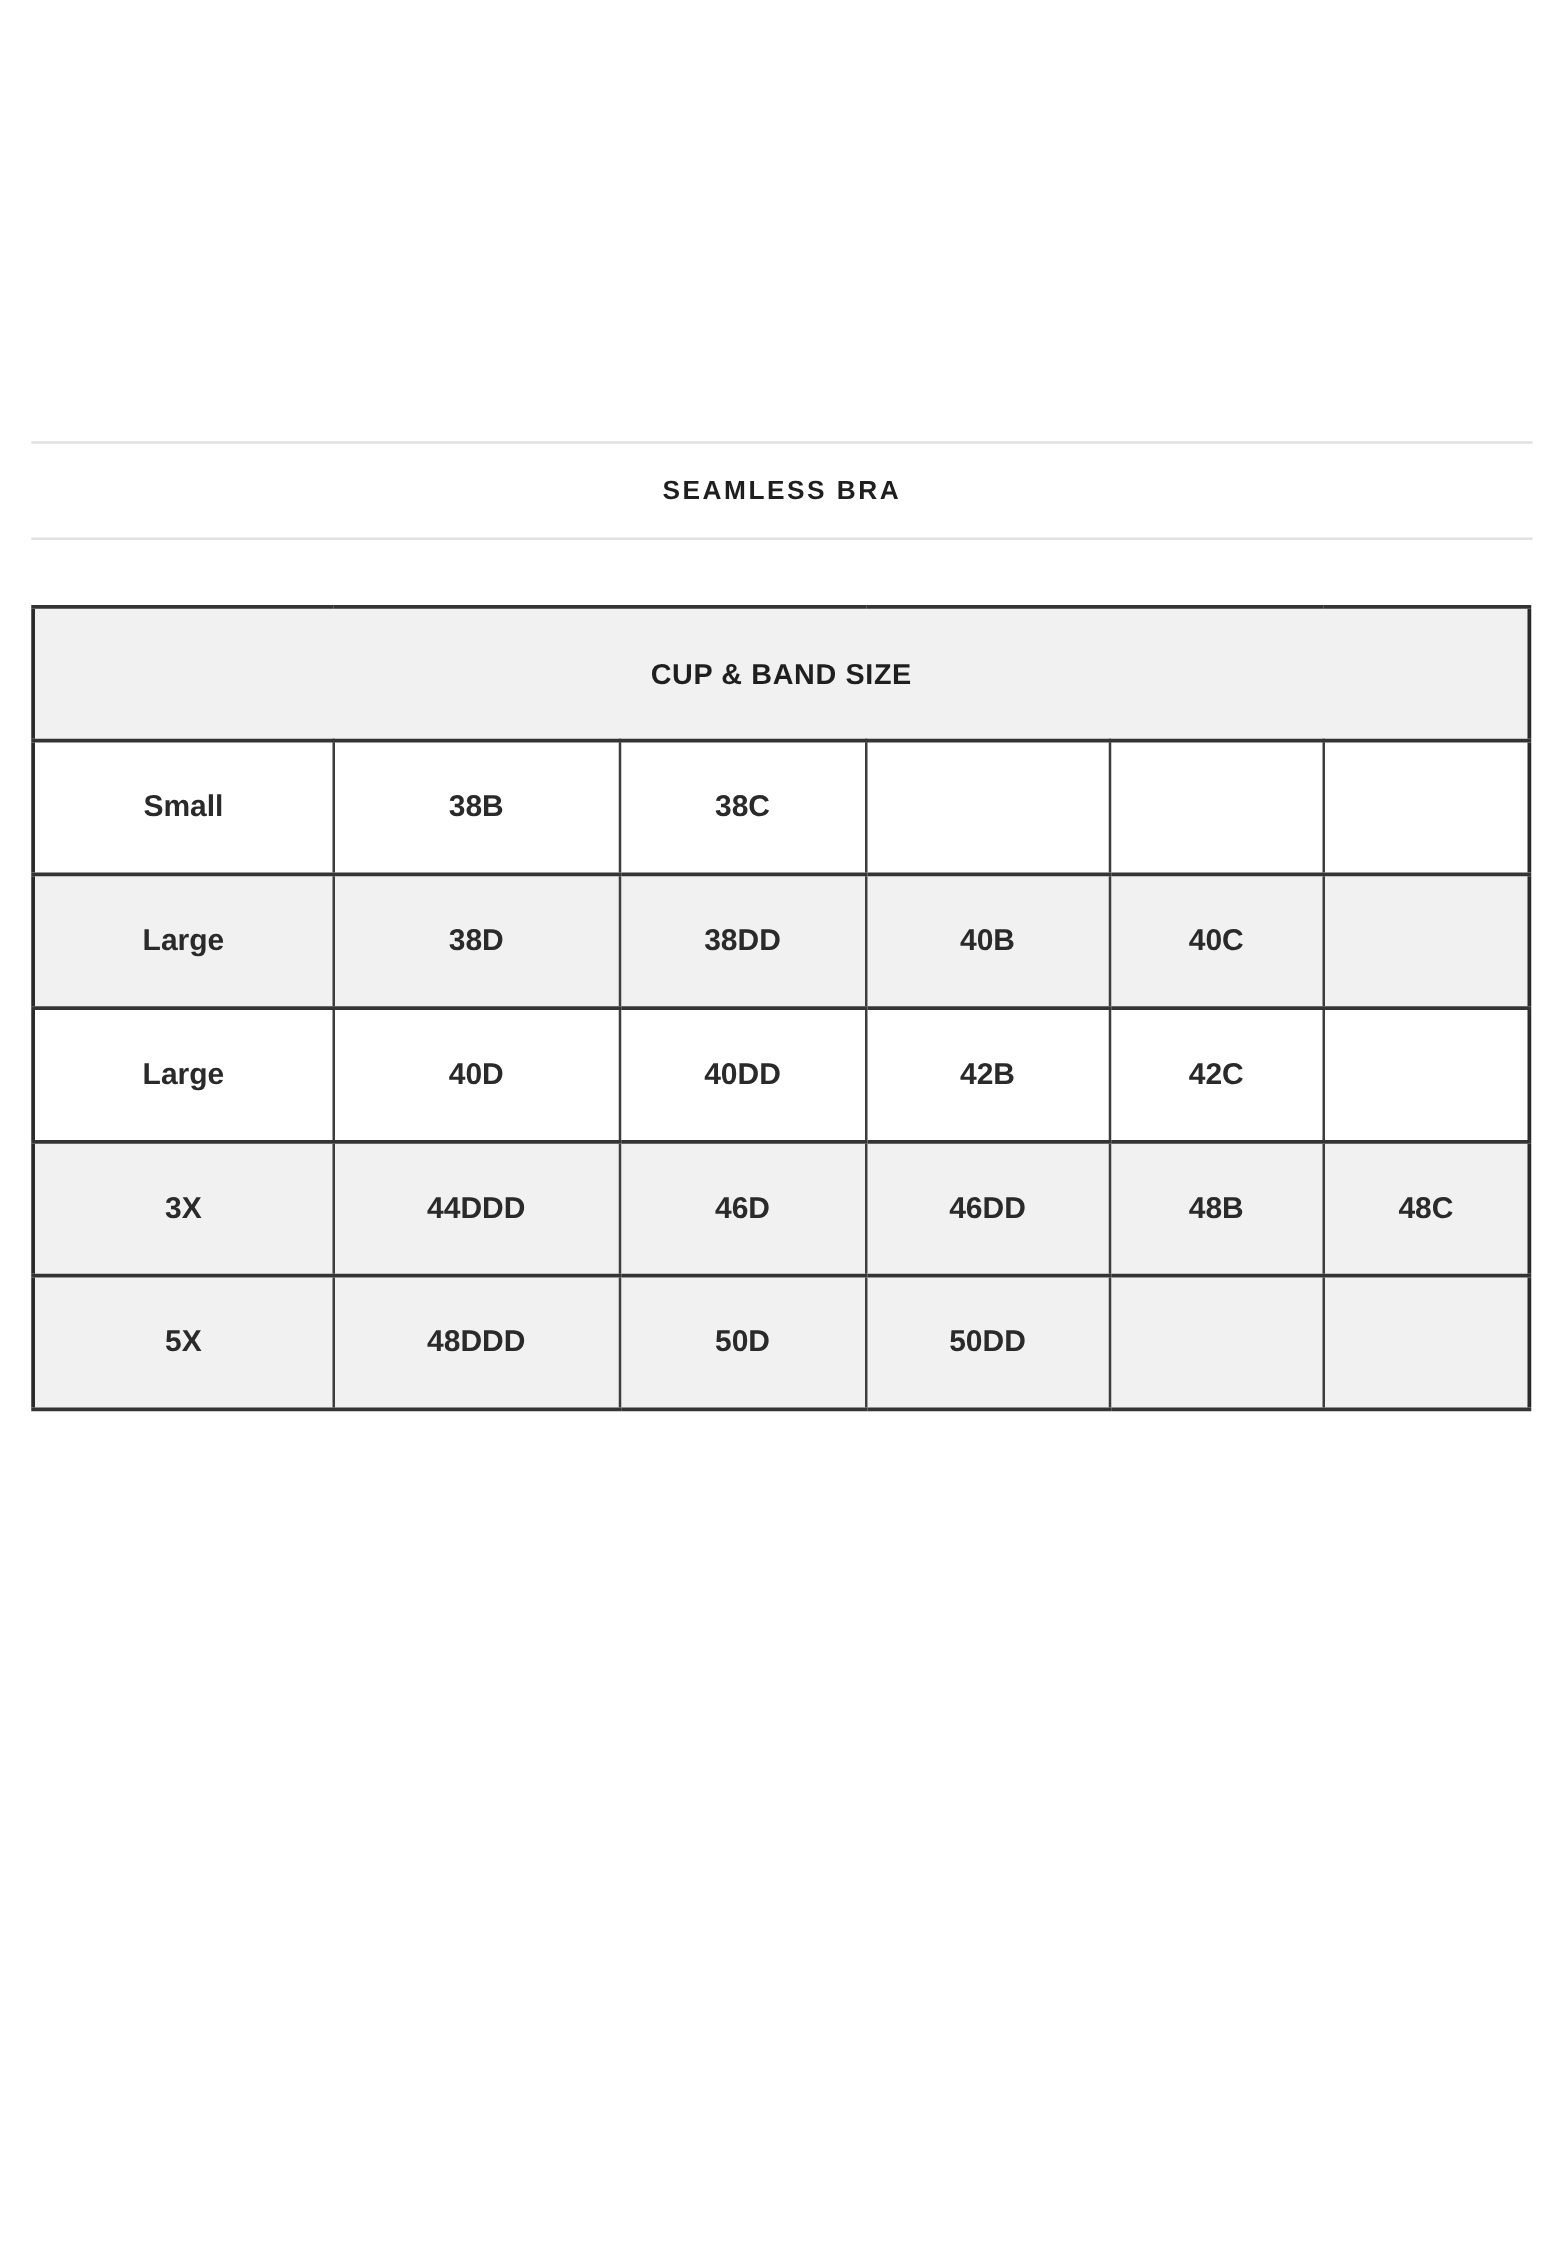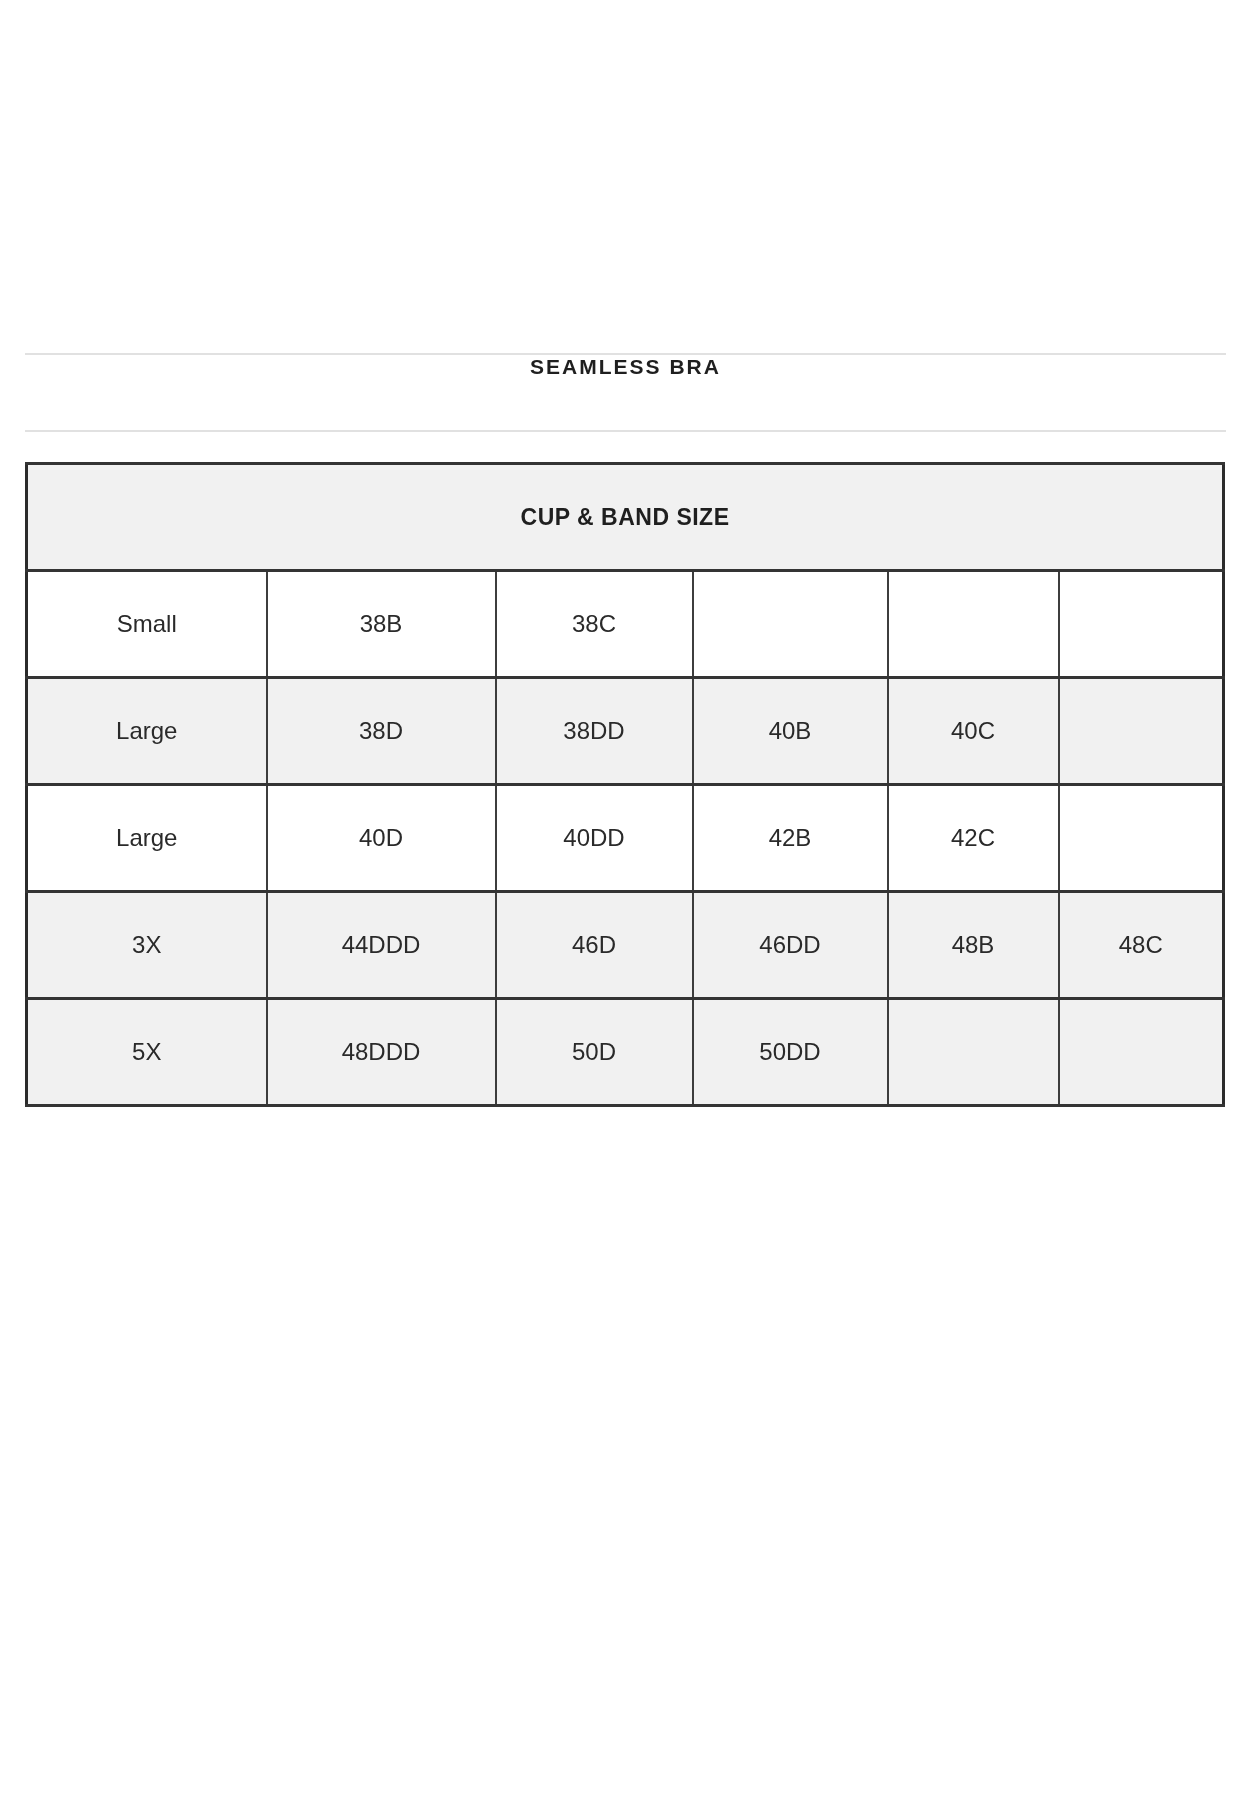--- a/index.html
+++ b/index.html
@@ -18,35 +18,35 @@
   
   .title-band {
     position: absolute;
     left: 25px;
     top: 353px;
     width: 1201px;
     height: 75px;
     border-top: 2px solid #e1e1e1;
     border-bottom: 2px solid #e1e1e1;
     display: flex;
-    align-items: flex-start;
+    align-items: center;
     justify-content: center;
   }
   .product-title {
     font-size: 21px;
     font-weight: 700;
     letter-spacing: 2px;
     color: #1f1f1f;
     text-transform: uppercase;
   }
   
   table.size-chart {
     position: absolute;
     left: 25px;
-    top: 462px;
+    top: 484px;
     width: 1197px;
     table-layout: fixed;
     border-collapse: collapse;
     border: 3px solid #2b2b2b;
     padding-left: 28px;
   }
   table.size-chart th,
   table.size-chart td {
     border-left: 2px solid #3d3d3d;
     border-right: 2px solid #3d3d3d;
@@ -61,21 +61,21 @@
     height: 104px;
     background: #f1f1f1;
     font-size: 23px;
     font-weight: 700;
     letter-spacing: 0.5px;
     color: #1f1f1f;
   }
   table.size-chart td {
     height: 104px;
     font-size: 24px;
-    font-weight: 400;
+    font-weight: 700;
     color: #2a2a2a;
     background: #ffffff;
   }
   table.size-chart tr.stripe td {
     background: #f1f1f1;
   }
 </style>
 </head>
 <body>
 

